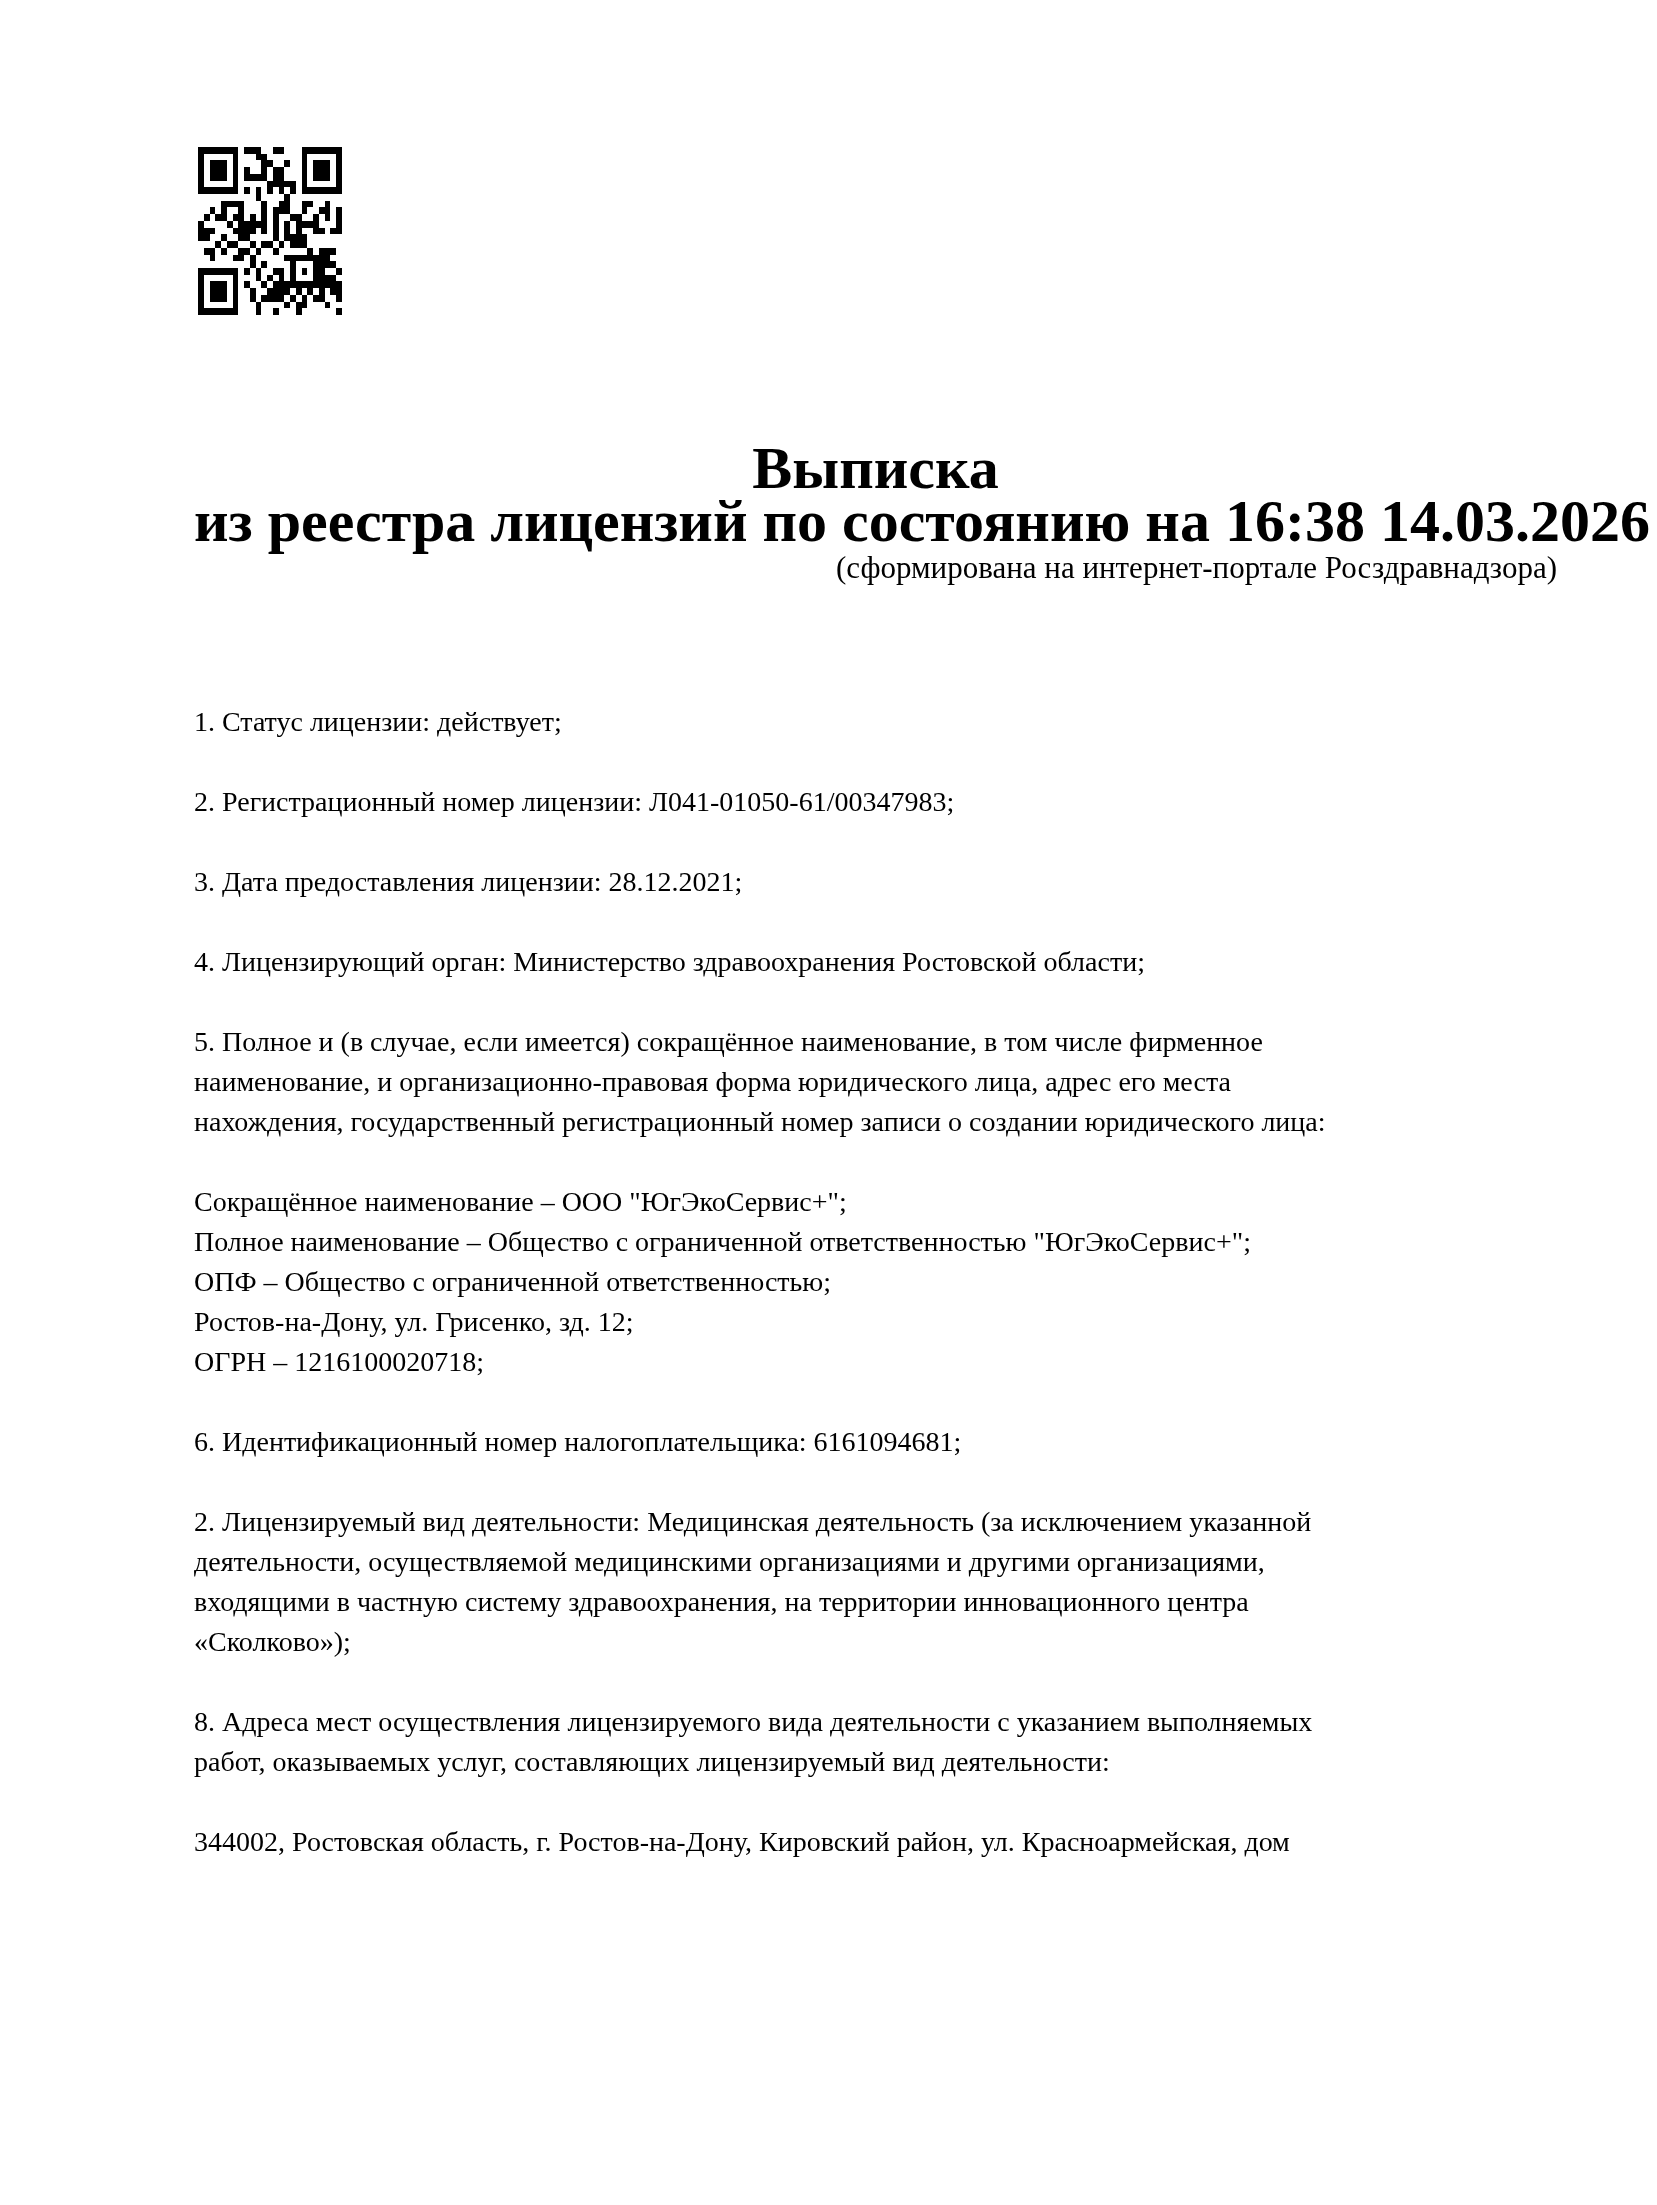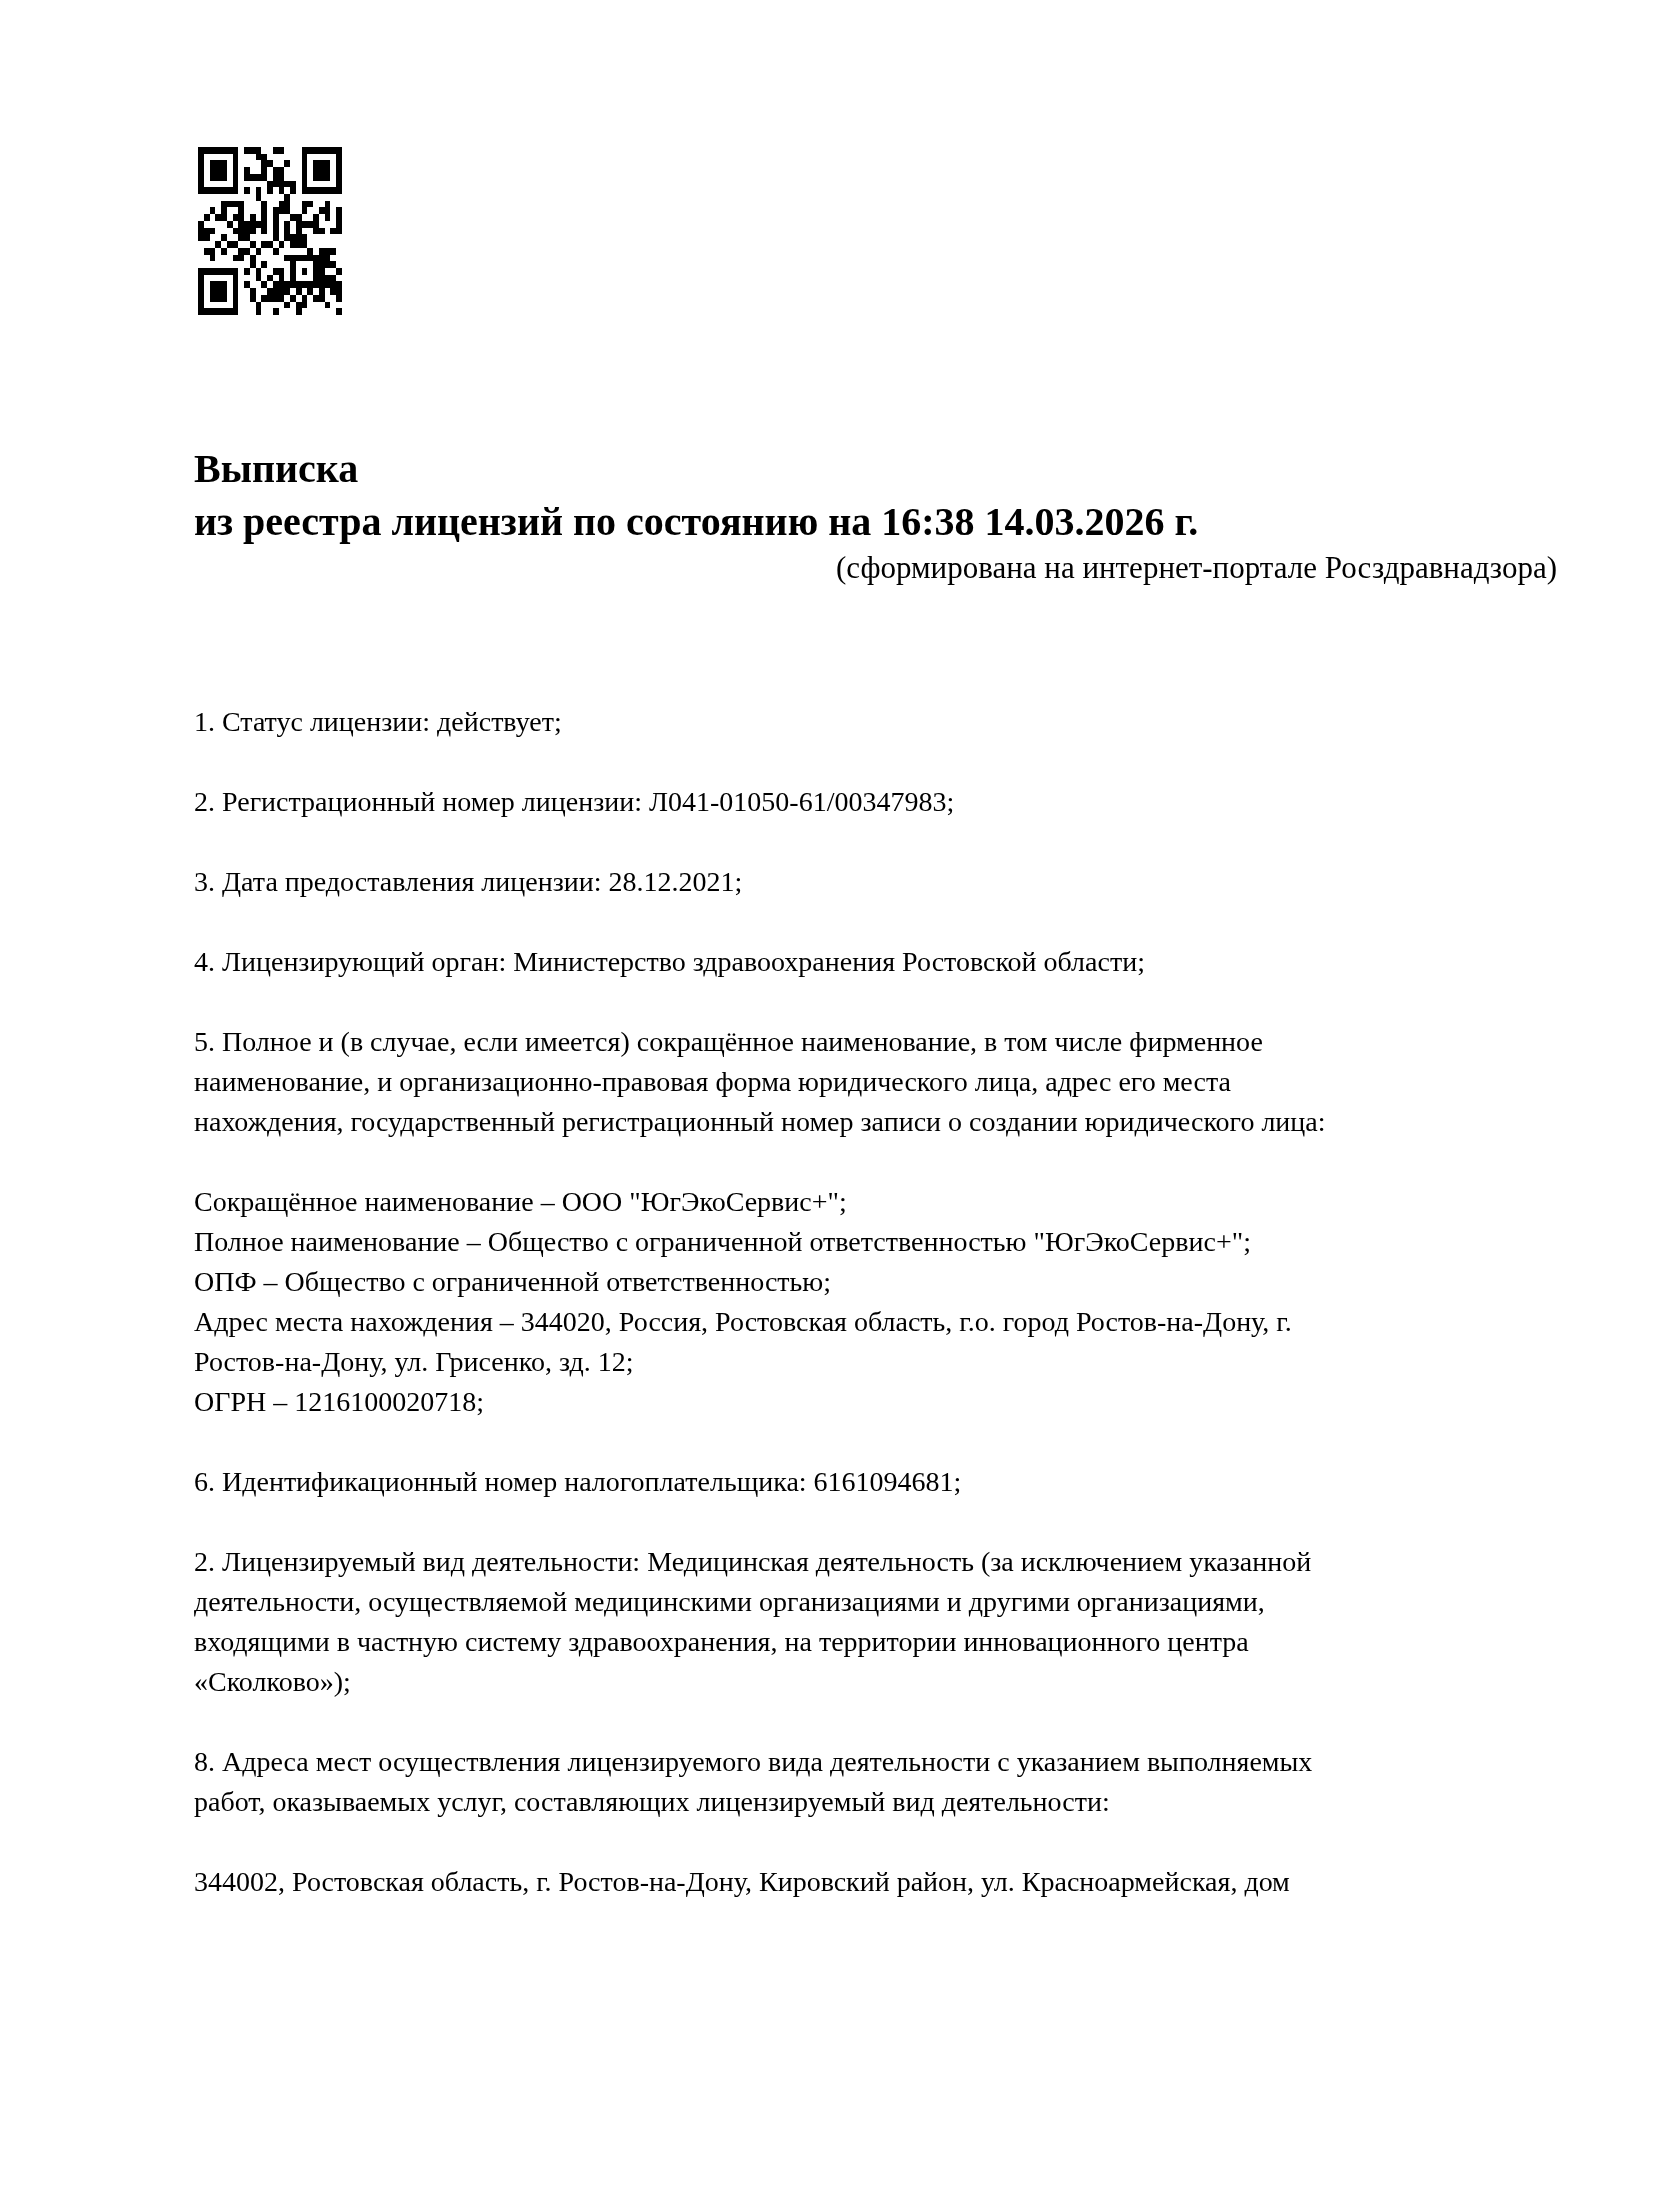--- a/index.html
+++ b/index.html
@@ -22,22 +22,23 @@
     top: 147px;
     width: 144px;
     height: 168px;
   }
   .qr svg { display: block; width: 100%; height: 100%; }
   .title-block {
     position: absolute;
     left: 194px;
     top: 442px;
     width: 1363px;
+    text-align: center;
     font-weight: bold;
-    font-size: 40px;
+    font-size: 60px;
     line-height: 53px;
     white-space: nowrap;
   }
   .subtitle {
     position: absolute;
     left: 194px;
     top: 549px;
     width: 1363px;
     text-align: right;
     font-size: 31px;
@@ -388,21 +389,20 @@
       <div class="line"> </div>
       <div class="line">4. Лицензирующий орган: Министерство здравоохранения Ростовской области;</div>
       <div class="line"> </div>
       <div class="line">5. Полное и (в случае, если имеется) сокращённое наименование, в том числе фирменное</div>
       <div class="line">наименование, и организационно-правовая форма юридического лица, адрес его места</div>
       <div class="line">нахождения, государственный регистрационный номер записи о создании юридического лица:</div>
       <div class="line"> </div>
       <div class="line">Сокращённое наименование – ООО "ЮгЭкоСервис+";</div>
       <div class="line">Полное наименование – Общество с ограниченной ответственностью "ЮгЭкоСервис+";</div>
       <div class="line">ОПФ – Общество с ограниченной ответственностью;</div>
-      <div class="line">Адрес места нахождения – 344020, Россия, Ростовская область, г.о. город Ростов-на-Дону, г.</div>
       <div class="line">Ростов-на-Дону, ул. Грисенко, зд. 12;</div>
       <div class="line">ОГРН – 1216100020718;</div>
       <div class="line"> </div>
       <div class="line">6. Идентификационный номер налогоплательщика: 6161094681;</div>
       <div class="line"> </div>
       <div class="line">2. Лицензируемый вид деятельности: Медицинская деятельность (за исключением указанной</div>
       <div class="line">деятельности, осуществляемой медицинскими организациями и другими организациями,</div>
       <div class="line">входящими в частную систему здравоохранения, на территории инновационного центра</div>
       <div class="line">«Сколково»);</div>
       <div class="line"> </div>

